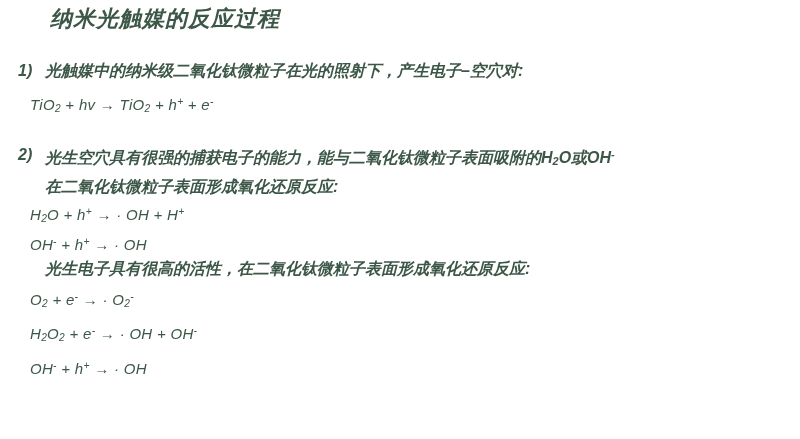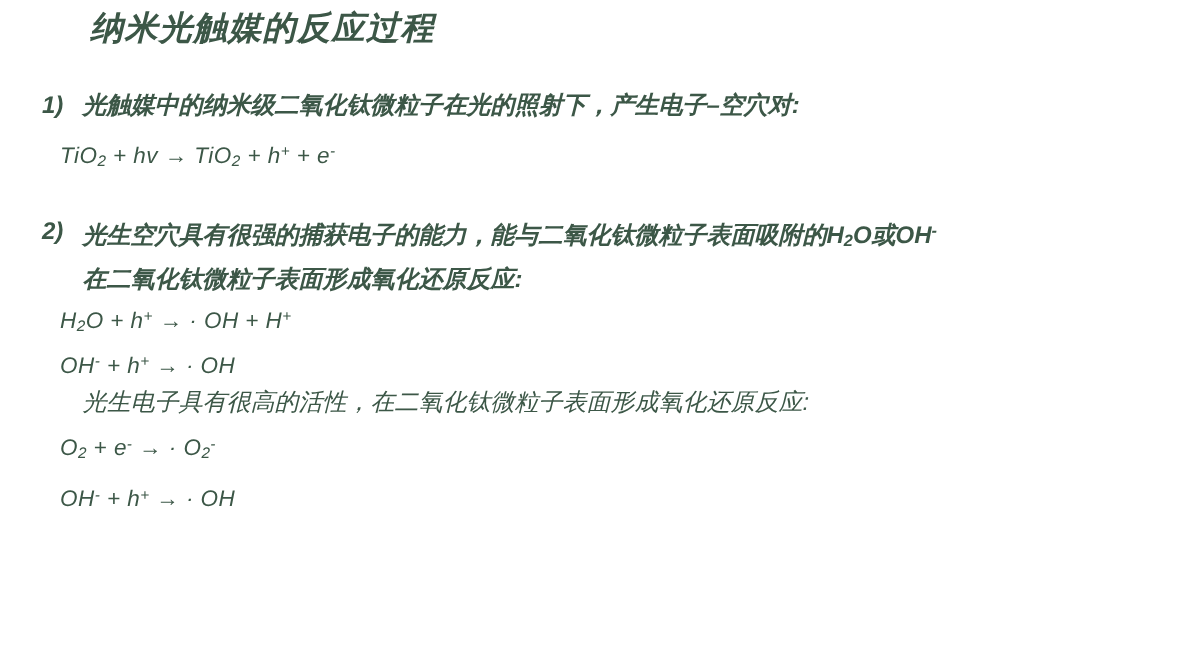--- a/index.html
+++ b/index.html
@@ -9,21 +9,21 @@
     width:800px; height:439px;
     background:var(--bg);
     font-family:"Liberation Sans", sans-serif;
     font-style:italic;
     color:var(--ink);
     overflow:hidden;
   }
   .slide {
     position:relative;
     width:692px; height:439px;
-    padding:4px 10px 0 28px;
+    padding:4px 10px 0 18px;
   }
   .title {
     margin:0 0 0 32px;
     font-size:22px;
     font-weight:bold;
     line-height:30px;
     letter-spacing:1px;
   }
   .item {
     display:flex;
@@ -36,21 +36,21 @@
   .item-label { flex:0 0 27px; }
   .item-body { flex:1; }
   .eq {
     margin-left:12px;
     font-size:15px;
     font-weight:normal;
     letter-spacing:0.3px;
   }
   .eq-first { margin-top:7px; line-height:23px; }
   .eq-hole { line-height:23px; margin-top:1px; }
-  .subline { margin-left:27px; font-size:16px; font-weight:normal; line-height:25px; }
+  .subline { margin-left:27px; font-size:16px; font-weight:bold; line-height:25px; }
   .eq-electron { line-height:24px; margin-top:4px; }
   sub, sup { font-size:0.68em; font-style:italic; }
   sub { vertical-align:-0.2em; }
   sup { vertical-align:0.45em; }
 </style>
 </head>
 <body>
 
 <div class="slide">
 
@@ -70,15 +70,16 @@
       <div>在二氧化钛微粒子表面形成氧化还原反应:</div>
     </div>
   </div>
 
   <div class="eq eq-hole">H<sub>2</sub>O + h<sup>+</sup> →  · OH + H<sup>+</sup></div>
   <div class="eq eq-hole">OH<sup>-</sup> + h<sup>+</sup> →  · OH</div>
 
   <div class="subline">光生电子具有很高的活性，在二氧化钛微粒子表面形成氧化还原反应:</div>
 
   <div class="eq eq-electron">O<sub>2</sub> + e<sup>-</sup> →  · O<sub>2</sub><sup>-</sup></div>
+  <div class="eq eq-electron">H<sub>2</sub>O<sub>2</sub> + e<sup>-</sup> →  · OH + OH<sup>-</sup></div>
   <div class="eq eq-electron">OH<sup>-</sup> + h<sup>+</sup> →  · OH</div>
 
 </div>
 
 </body></html>

